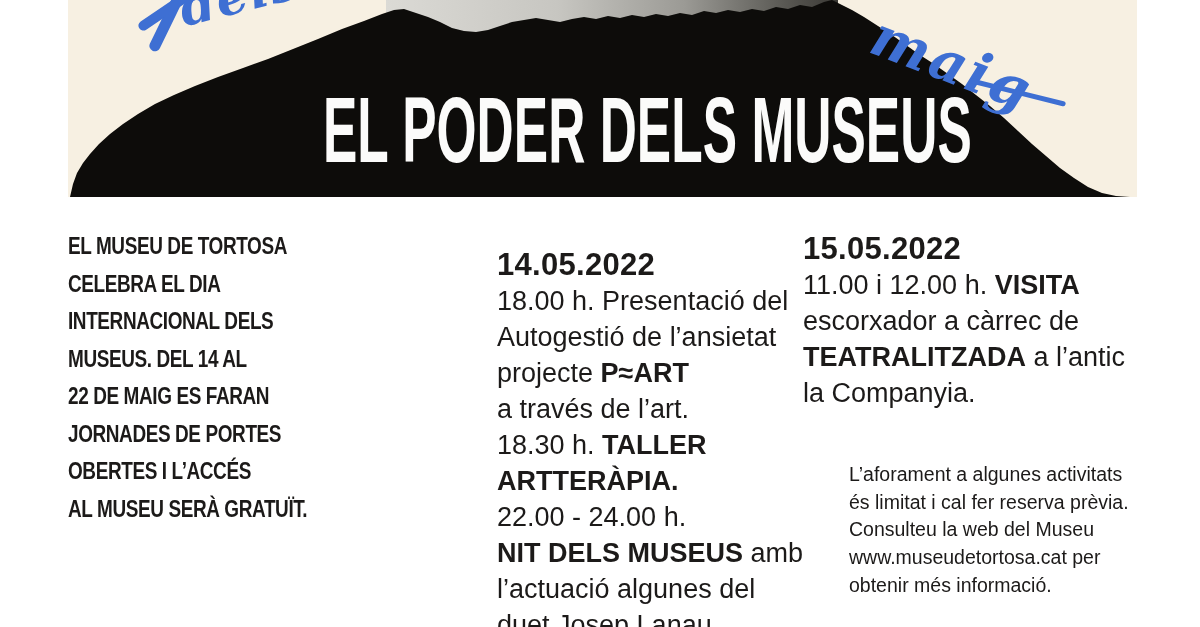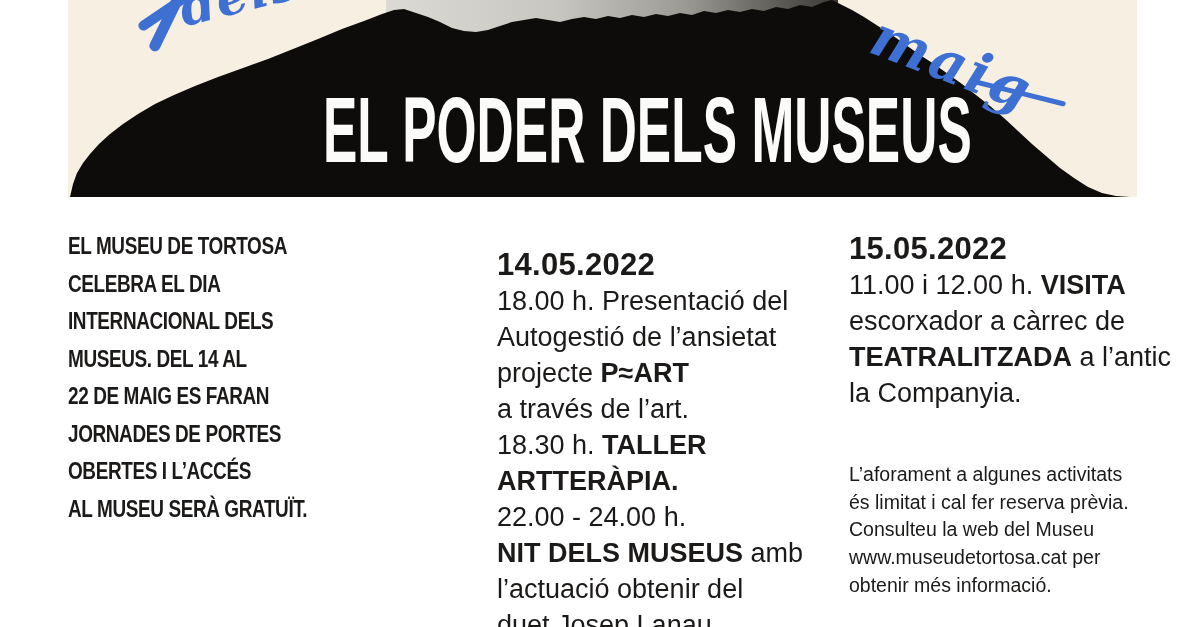--- a/index.html
+++ b/index.html
@@ -35,21 +35,21 @@
     position:absolute;left:0;top:82px;width:100%;
     color:#fbfbfa;font-weight:bold;font-size:92px;line-height:96px;white-space:nowrap;
   }
   .hero-title-inner{display:inline-block;transform:scaleX(0.56);transform-origin:center;}
   
   .col{position:absolute;white-space:nowrap;}
   .col-intro{left:68px;top:227px;font-weight:bold;font-size:24px;line-height:37.5px;letter-spacing:-0.5px;}
   .intro-scale{transform:scaleX(0.79);transform-origin:left top;}
   .col-day{font-size:27px;line-height:36px;}
   .col-day1{left:497px;top:231px;margin-top:16px;}
-  .col-day2{left:849px;top:231px;}
+  .col-day2{left:803px;top:231px;}
   .day-heading{font-weight:bold;font-size:31px;letter-spacing:0.3px;}
   .b{font-weight:bold;}
   .note{
     position:absolute;left:849px;top:461px;font-size:19.5px;line-height:27.7px;white-space:nowrap;
   }
 </style>
 </head>
 <body>
 
 <div class="poster">
@@ -92,21 +92,21 @@
   <div class="col col-day col-day1">
     <div class="day-heading">14.05.2022</div>
     <div><span>18.00 h. Presentació del</span></div>
     <div><span>Autogestió de l’ansietat</span></div>
     <div><span>projecte </span><span class="b">P≈ART</span></div>
     <div><span>a través de l’art.</span></div>
     <div><span>18.30 h. </span><span class="b">TALLER</span></div>
     <div><span class="b">ARTTERÀPIA.</span></div>
     <div><span>22.00 - 24.00 h.</span></div>
     <div><span class="b">NIT DELS MUSEUS</span><span> amb</span></div>
-    <div><span>l’actuació obtenir del</span></div>
+    <div><span>l’actuació algunes del</span></div>
     <div><span>duet Josep Lanau.</span></div>
   </div>
 
   <div class="col col-day col-day2">
     <div class="day-heading">15.05.2022</div>
     <div><span>11.00 i 12.00 h. </span><span class="b">VISITA</span></div>
     <div><span>escorxador a càrrec de</span></div>
     <div><span class="b">TEATRALITZADA</span><span> a l’antic</span></div>
     <div><span>la Companyia.</span></div>
   </div>

